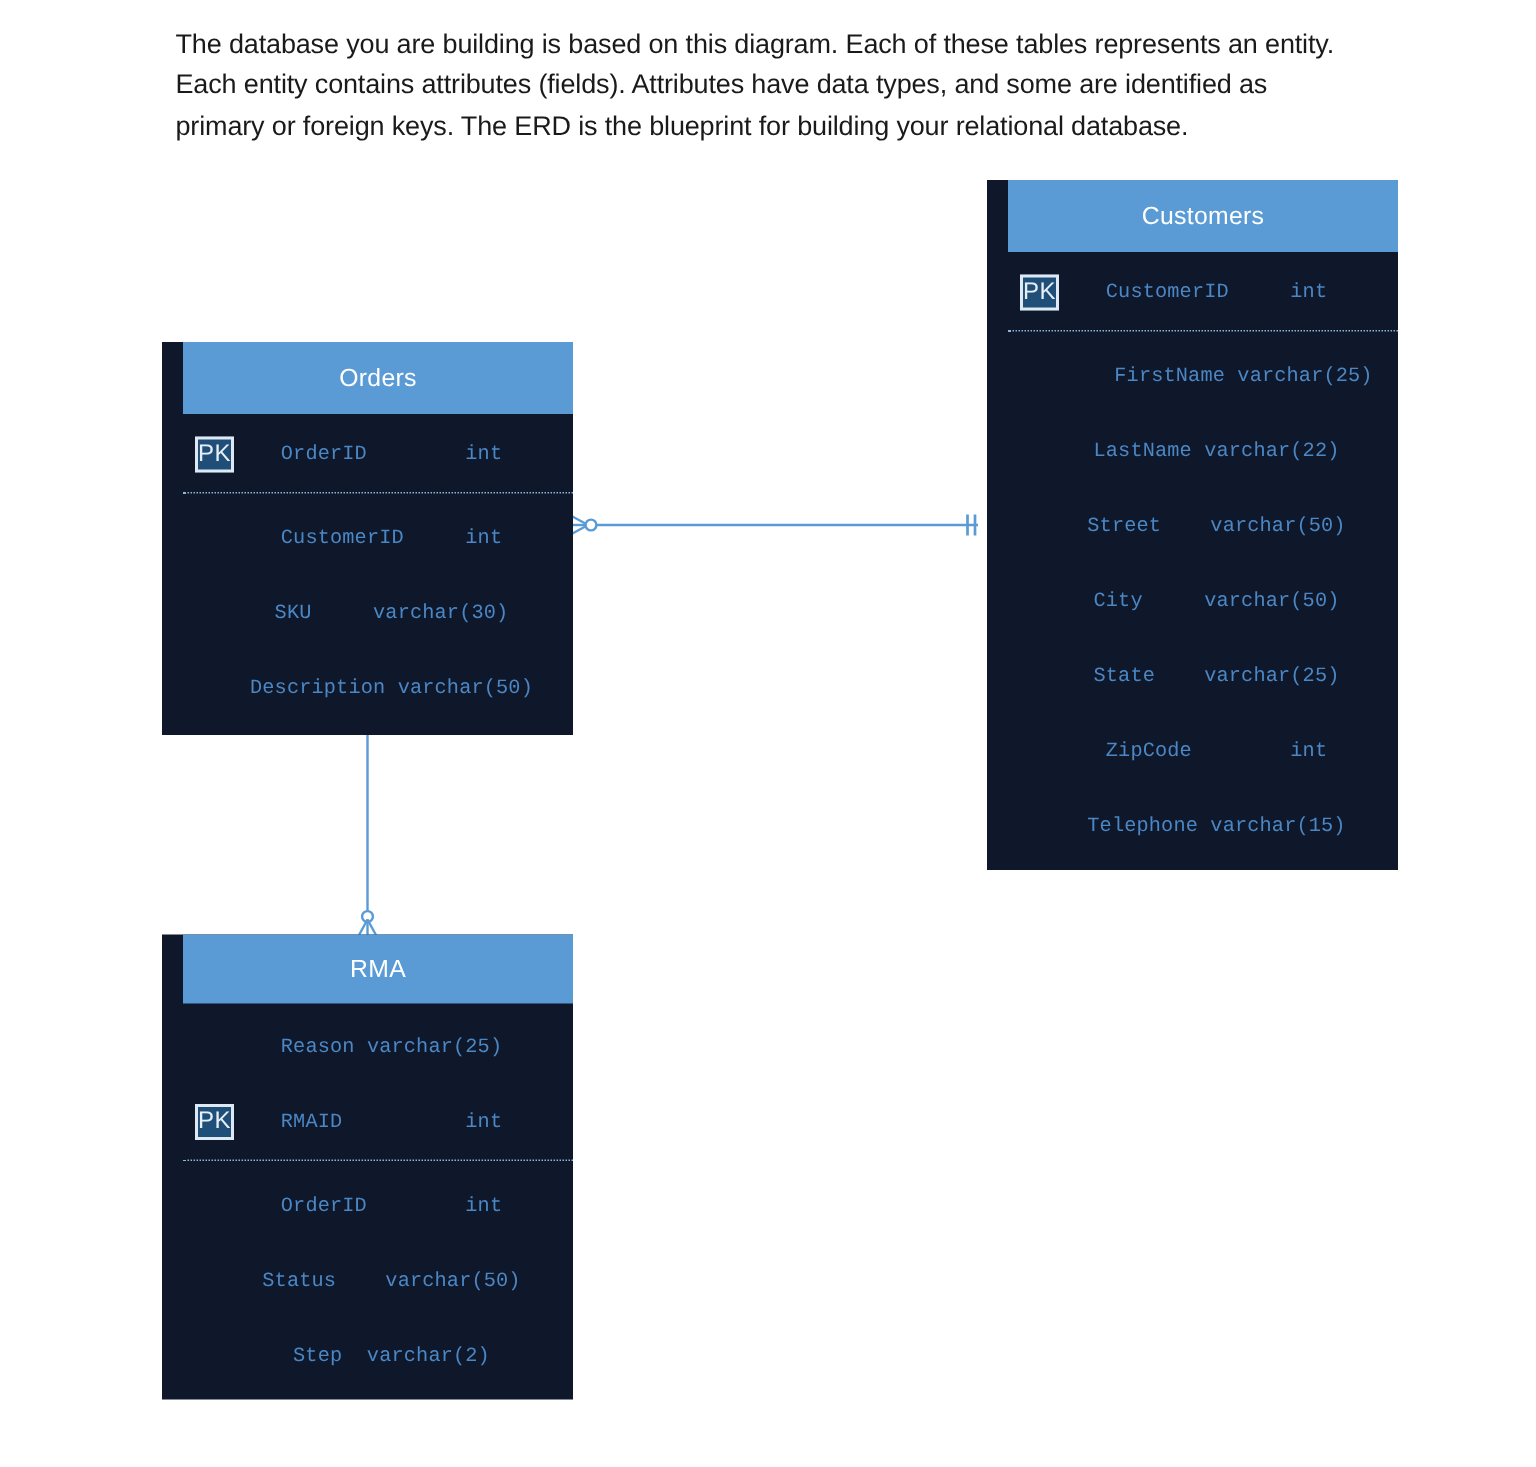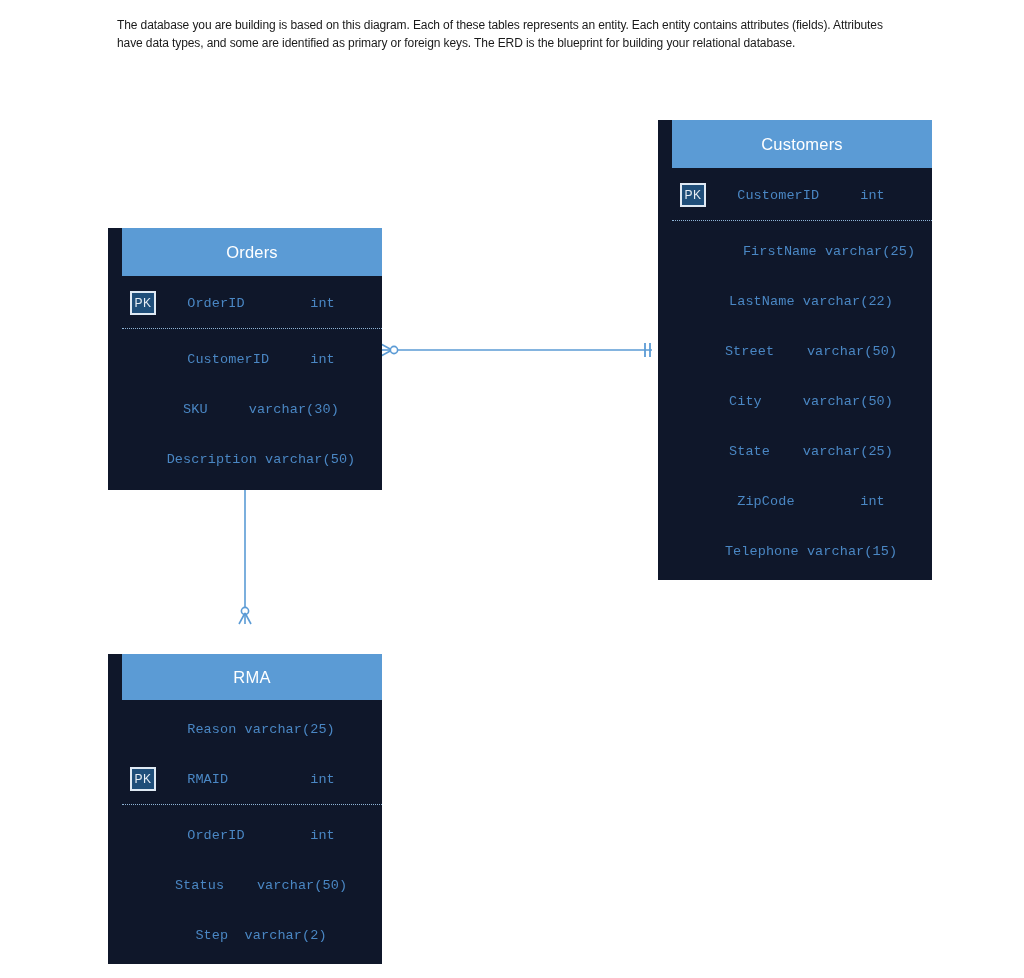--- a/index.html
+++ b/index.html
@@ -14,21 +14,21 @@
     font-family: "Liberation Sans", sans-serif;
     overflow: hidden;
   }
 
   
   #intro-paragraph {
     position: absolute;
     left: 117px;
     top: 16px;
     width: 780px;
-    font-size: 12px;
+    font-size: 18px;
     line-height: 1.52;
     color: #1a1a1a;
     font-family: "Liberation Sans", sans-serif;
     letter-spacing: -0.1px;
   }
 
   
   #erd-canvas {
     position: absolute;
     left: 0;
@@ -76,21 +76,21 @@
     position: absolute;
     left: 8px;
     top: 50%;
     transform: translateY(-50%);
     width: 26px;
     height: 24px;
     background: #1f4e79;
     border: 2px solid #dfe9f3;
     box-sizing: border-box;
     color: #e8eef5;
-    font-size: 12px;
+    font-size: 16px;
     font-family: "Liberation Sans", sans-serif;
     letter-spacing: 0.4px;
     display: flex;
     align-items: center;
     justify-content: center;
   }
   .field-text {
     color: #4a87c4;
     font-size: 13.5px;
     font-family: Liberation Mono, monospace;
@@ -200,21 +200,21 @@
       </div>
       <div class="field-row">
         <span class="field-text">SKU     varchar(30)</span>
       </div>
       <div class="field-row">
         <span class="field-text">Description varchar(50)</span>
       </div>
     </div>
   </div>
 
-  <div class="entity" style="left:108px; top:654px; width:274px; height:310px;">
+  <div class="entity" style="left:108px; top:623px; width:274px; height:310px;">
     <div class="entity-header" style="height:46px;">RMA</div>
     <div class="entity-body" style="height:264px; padding-top:4px;">
 
       <div class="field-row">
         <span class="field-text">Reason varchar(25)</span>
       </div>
       <div class="field-row">
         <span class="pk-badge">PK</span>
         <span class="field-text">RMAID          int</span>
       </div>

